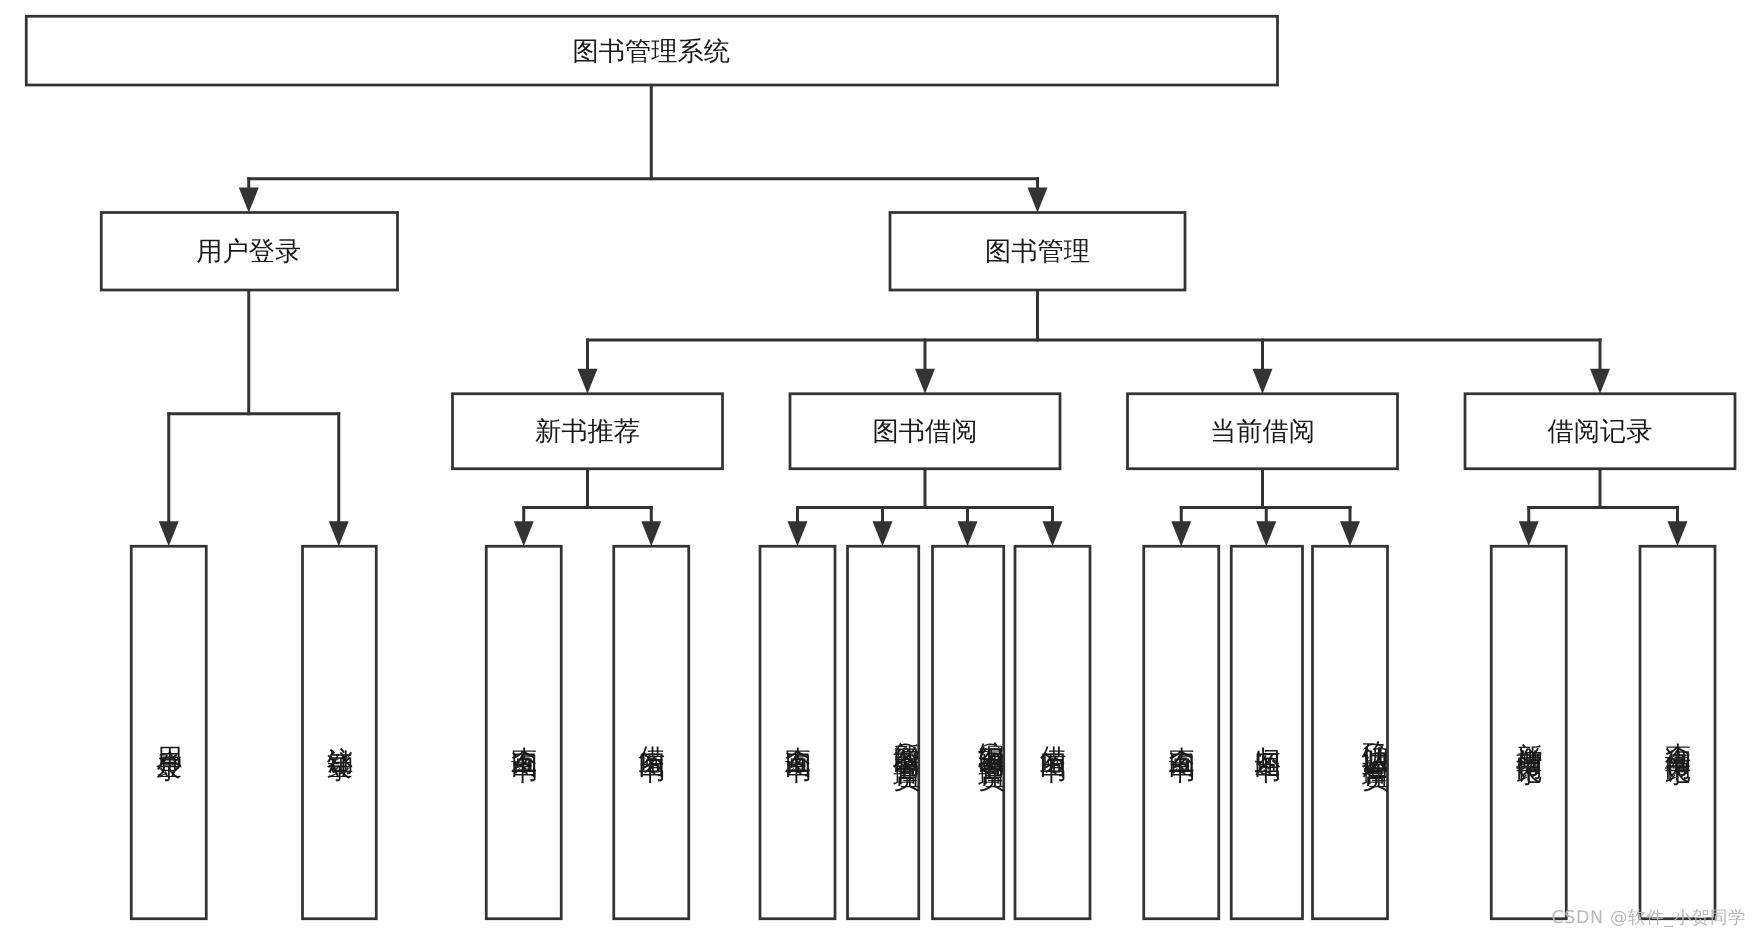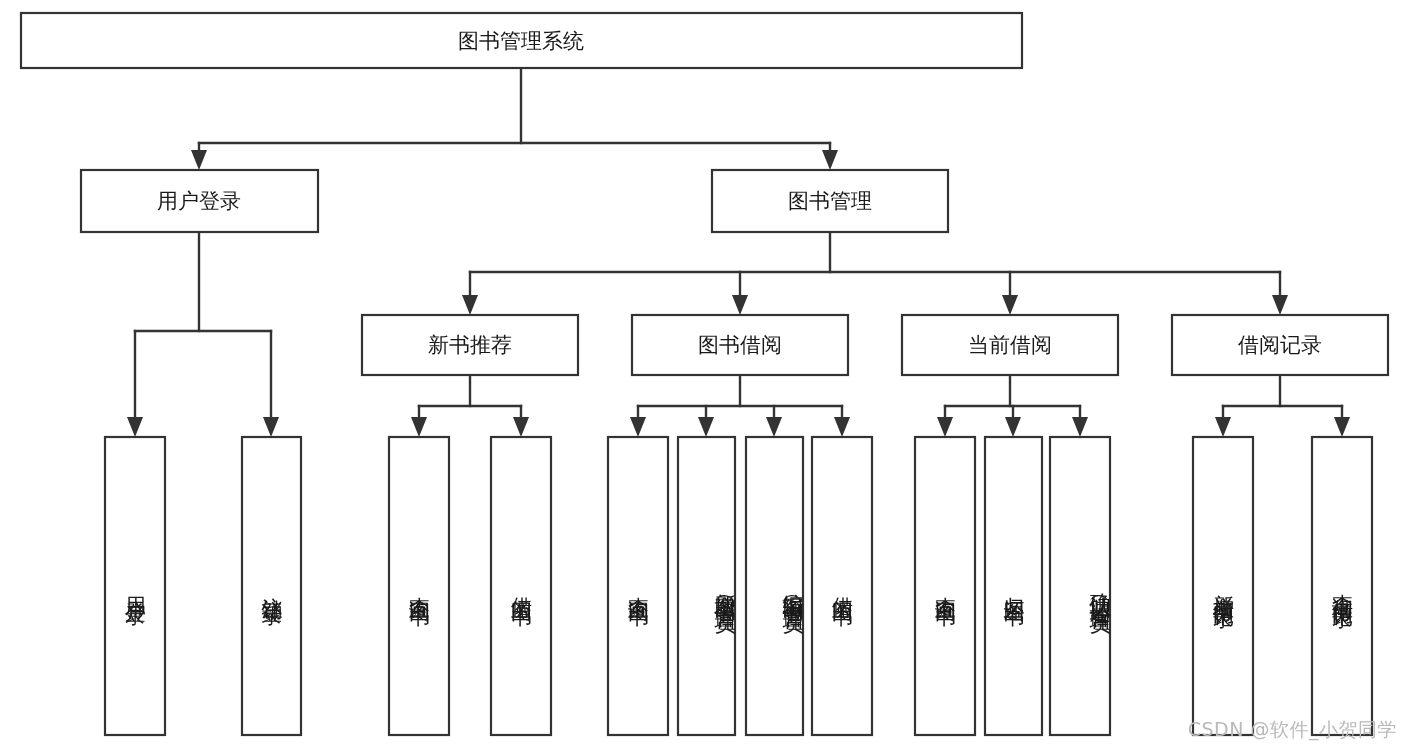--- a/index.html
+++ b/index.html
@@ -70,21 +70,21 @@
   .leaf-label.top-mode {
     display: flex;
     align-items: flex-start;
     justify-content: center;
   }
   #watermark {
     position: absolute;
     right: 8px;
     bottom: 4px;
     font-family: "DejaVu Sans", "Liberation Sans", sans-serif;
-    font-size: 19px;
+    font-size: 14px;
     color: #b9b9b9;
     white-space: nowrap;
     letter-spacing: 0.5px;
     margin-left: 20px;
   }
 </style>
 </head>
 <body>
 
 <div id="diagram-root">

